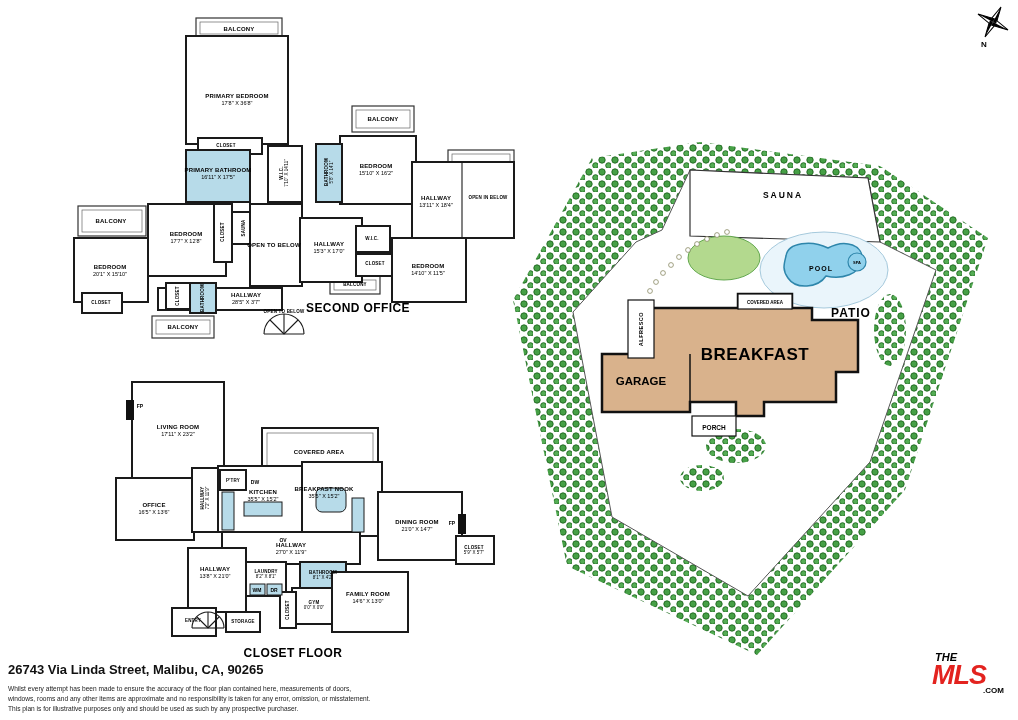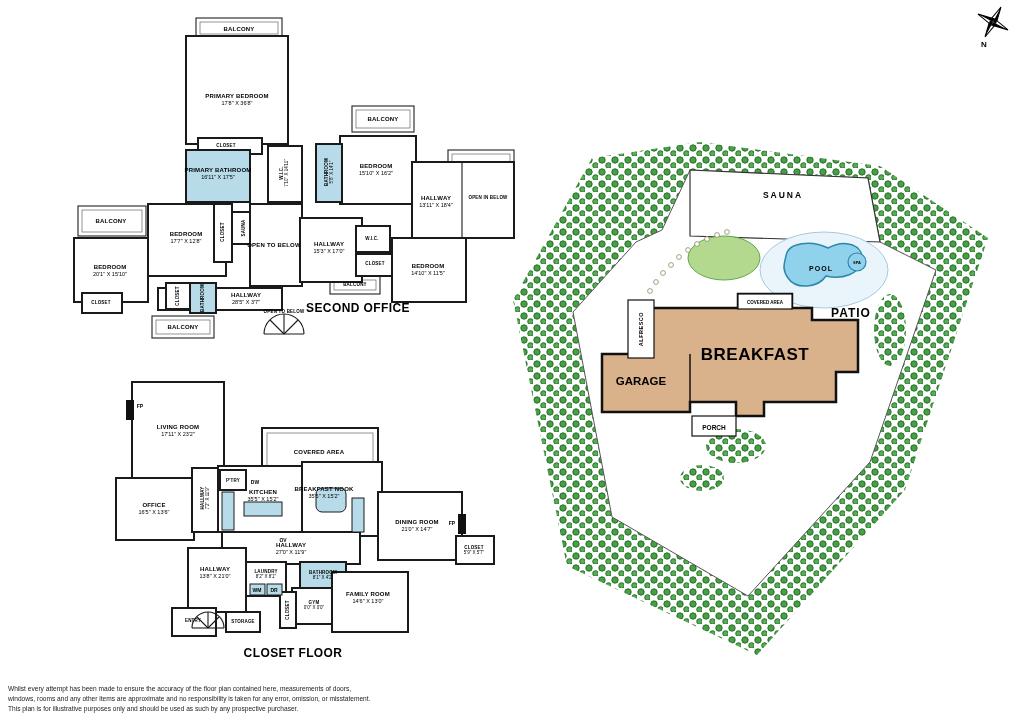--- a/index.html
+++ b/index.html
@@ -339,19 +339,25 @@
 <div class="site-label" style="left:821px;top:268px;font-size:7px;letter-spacing:1px">POOL</div>
 <div class="site-label" style="left:857px;top:262px;font-size:4px">SPA</div>
 <div class="site-label" style="left:851px;top:313px;font-size:12px;letter-spacing:1px">PATIO</div>
 <div class="site-label" style="left:765px;top:302px;font-size:4.5px">COVERED AREA</div>
 <div class="site-label vert" style="left:641px;top:329px;font-size:5.5px;letter-spacing:.5px">ALFRESCO</div>
 <div class="site-label" style="left:755px;top:355px;font-size:17px;letter-spacing:.5px">BREAKFAST</div>
 <div class="site-label" style="left:641px;top:381px;font-size:11.5px">GARAGE</div>
 <div class="site-label" style="left:714px;top:427px;font-size:6.5px">PORCH</div>
 <div class="compass-n">N</div>
 
+<div class="address">26743 Via Linda Street, Malibu, CA, 90265</div>
 <div class="disclaimer">
   <div>Whilst every attempt has been made to ensure the accuracy of the floor plan contained here, measurements of doors,</div>
   <div>windows, rooms and any other items are approximate and no responsibility is taken for any error, omission, or misstatement.</div>
   <div>This plan is for illustrative purposes only and should be used as such by any prospective purchaser.</div>
 </div>
-
+<div class="mls-logo">
+  <span class="logo-the">THE</span>
+  <span class="logo-mls">MLS</span>
+  <span class="logo-com">.COM</span>
 </div>
 
+</div>
+
 </body></html>

